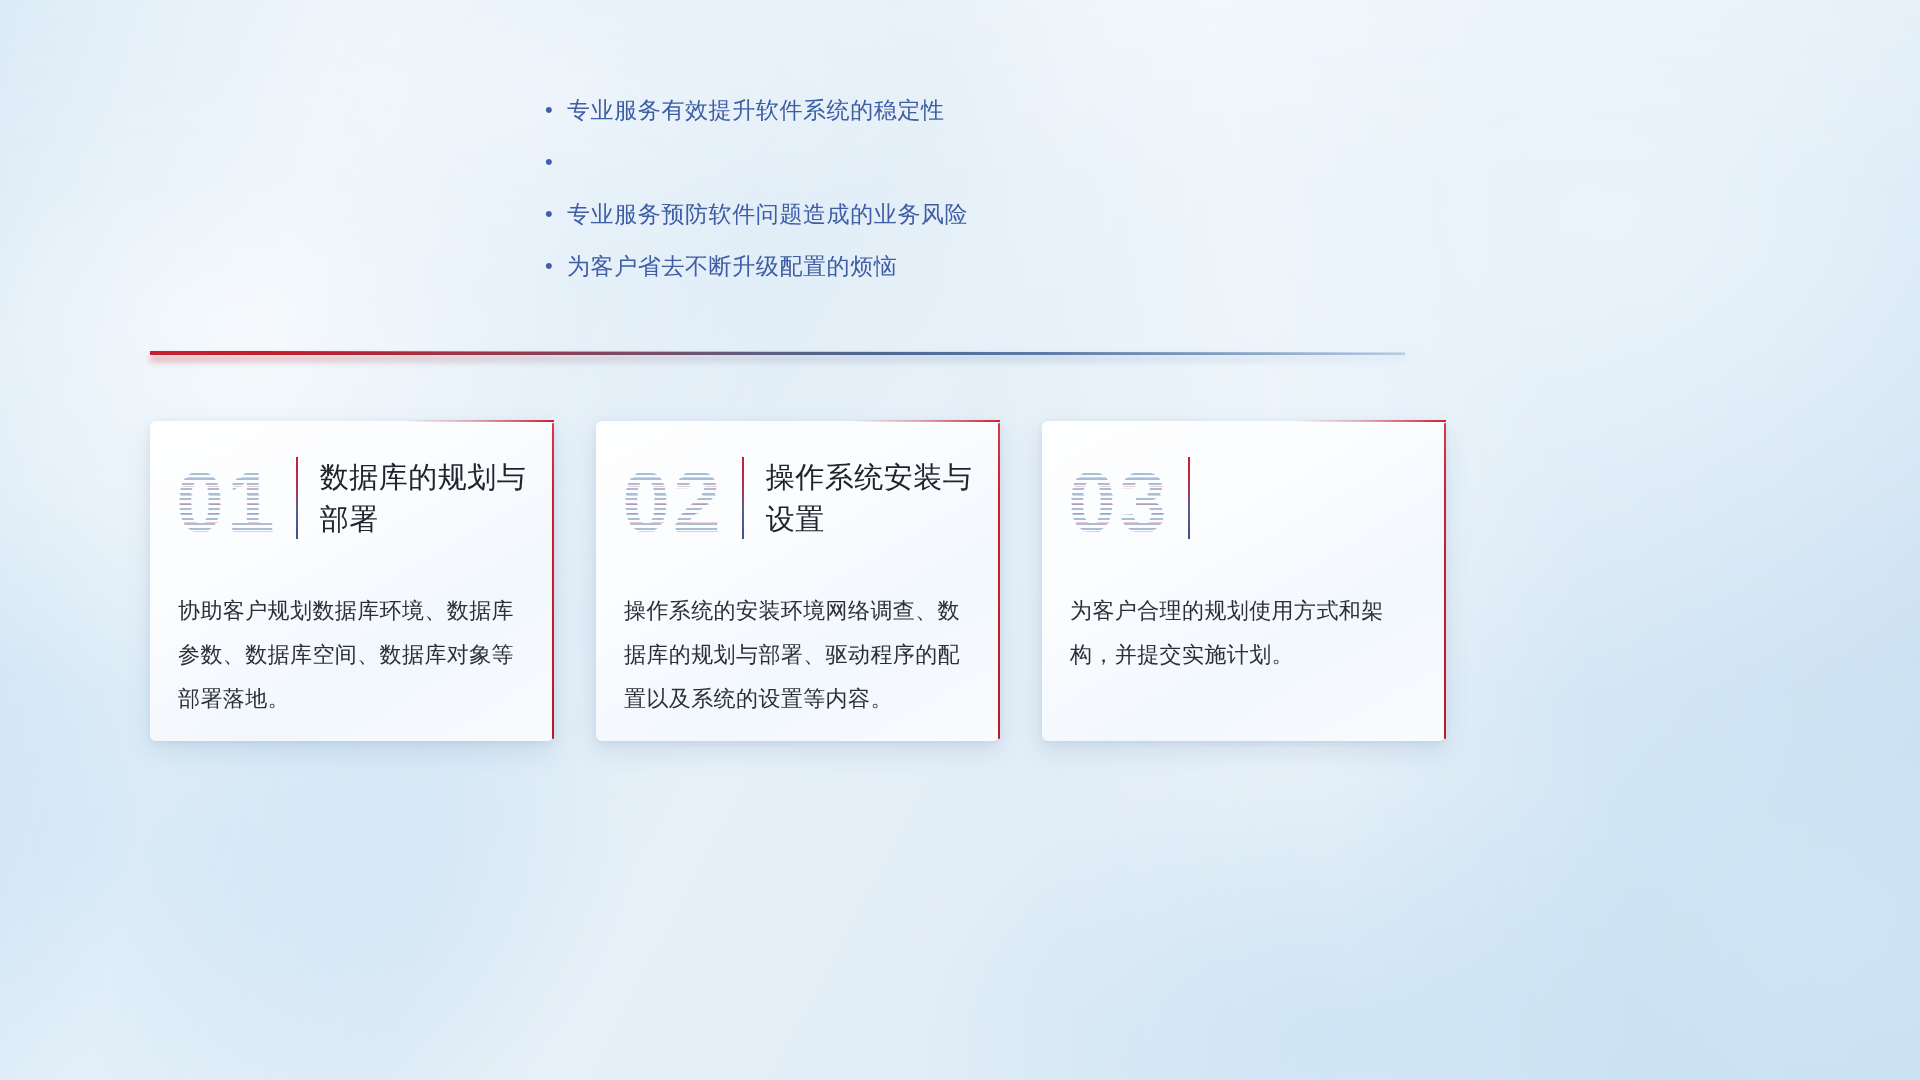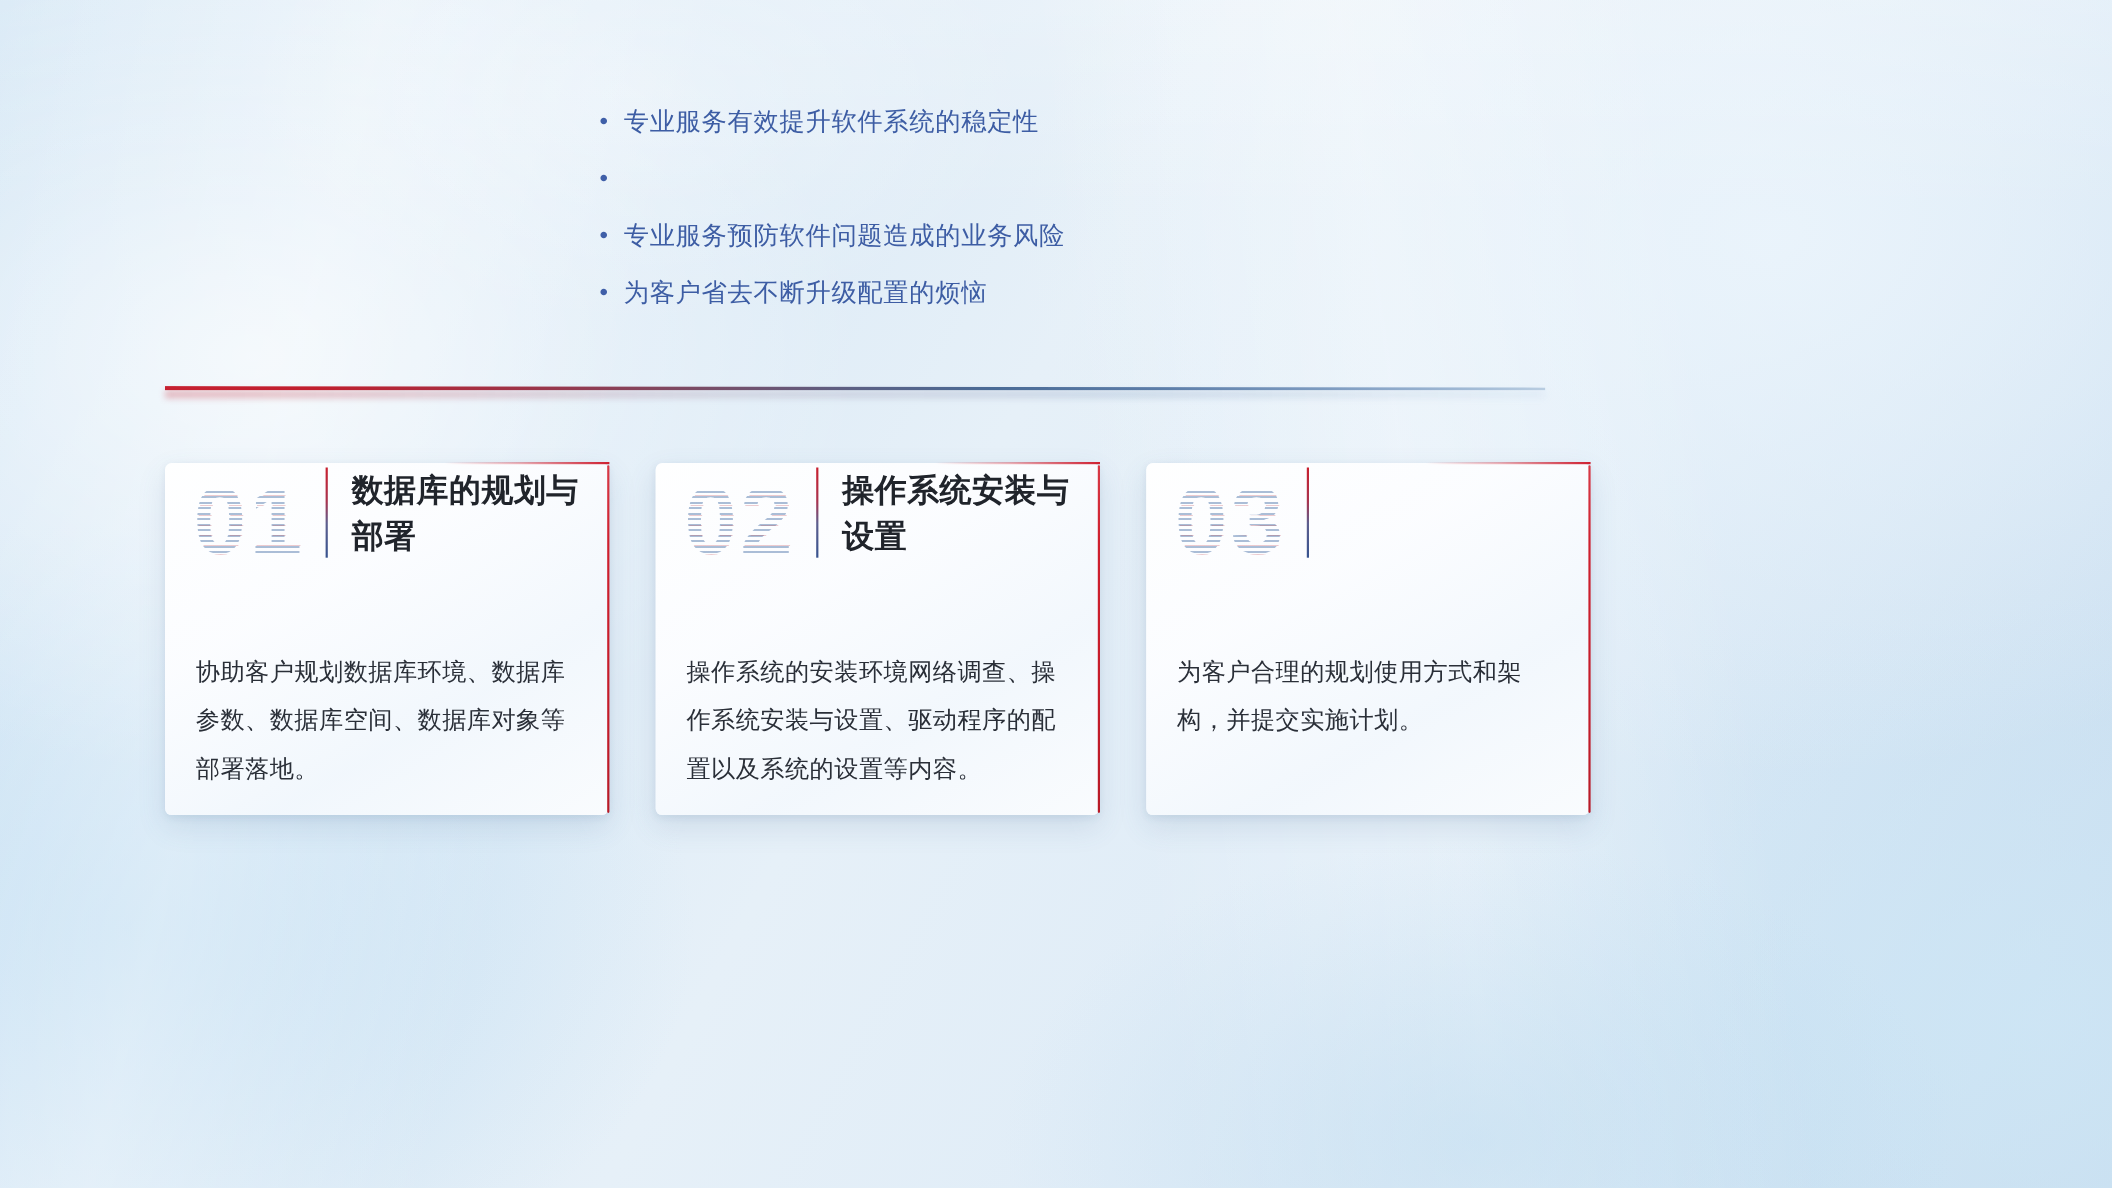--- a/index.html
+++ b/index.html
@@ -148,20 +148,21 @@
     top: -1px;
     width: 150px;
     height: 2px;
     background: linear-gradient(270deg, #cf2030 0%, rgba(207,32,48,0.35) 55%, rgba(207,32,48,0) 100%);
   }
 
   .card-head {
     position: relative;
     height: 150px;
     display: flex;
+    align-items: center;
     padding: 4px 22px 0 26px;
   }
   
   .card-number {
     position: relative;
     flex: 0 0 auto;
     font-size: 86px;
     font-weight: 700;
     letter-spacing: 3px;
     line-height: 1;
@@ -198,21 +199,21 @@
     width: 2px;
     height: 82px;
     margin: 0 22px 0 18px;
     background: linear-gradient(180deg, #c8202f 0%, #a8344f 38%, #5d5f8e 62%, #37538f 100%);
   }
   .card-title {
     font-size: 29px;
     line-height: 42px;
     color: #20242b;
     letter-spacing: 0.5px;
-    font-weight: 700;
+    font-weight: 400;
   }
   .card-body {
     padding: 18px 34px 0 28px;
     font-size: 22px;
     line-height: 44px;
     color: #2a2f38;
     letter-spacing: 0.4px;
   }
 </style>
 </head>
@@ -262,21 +263,21 @@
     </div>
 
     <div class="card">
       <div class="edge-accent"></div>
       <div class="edge-accent-top"></div>
       <div class="card-head">
         <div class="card-number" data-ghost="02">02</div>
         <div class="card-rule"></div>
         <div class="card-title">操作系统安装与设置</div>
       </div>
-      <div class="card-body">操作系统的安装环境网络调查、操作系统安装与设置、驱动程序的配置以及系统的设置等内容。</div>
+      <div class="card-body">操作系统的安装环境网络调查、数据库的规划与部署、驱动程序的配置以及系统的设置等内容。</div>
     </div>
 
     <div class="card">
       <div class="edge-accent"></div>
       <div class="edge-accent-top"></div>
       <div class="card-head">
         <div class="card-number" data-ghost="03">03</div>
         <div class="card-rule"></div>
       </div>
       <div class="card-body">为客户合理的规划使用方式和架构，并提交实施计划。</div>

